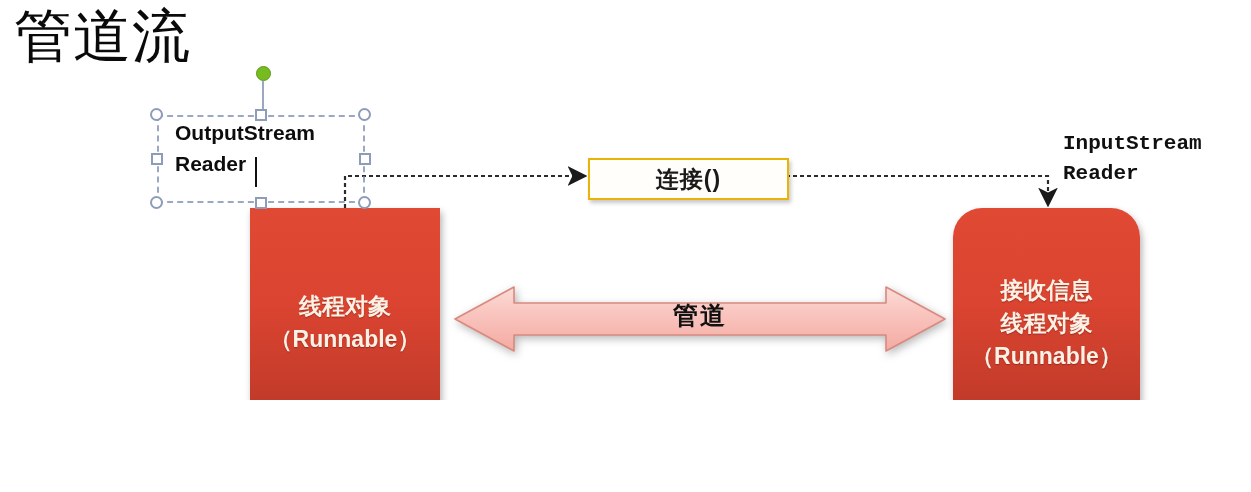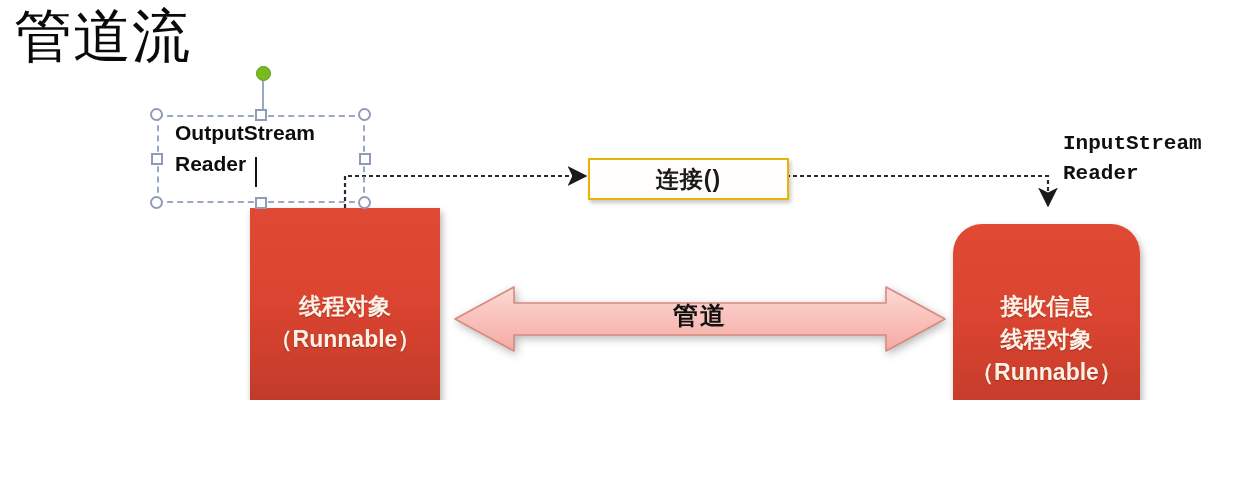--- a/index.html
+++ b/index.html
@@ -50,21 +50,21 @@
     text-shadow: 0 1px 1px rgba(90,20,10,0.45);
   }
   #box-sender {
     left: 250px;
     top: 208px;
     width: 190px;
     height: 230px;
   }
   #box-receiver {
     left: 953px;
-    top: 224px;
+    top: 208px;
     width: 187px;
     height: 230px;
     border-radius: 29px;
   }
 
   
   #pipe-arrow {
     position: absolute;
     left: 452px;
     top: 282px;

